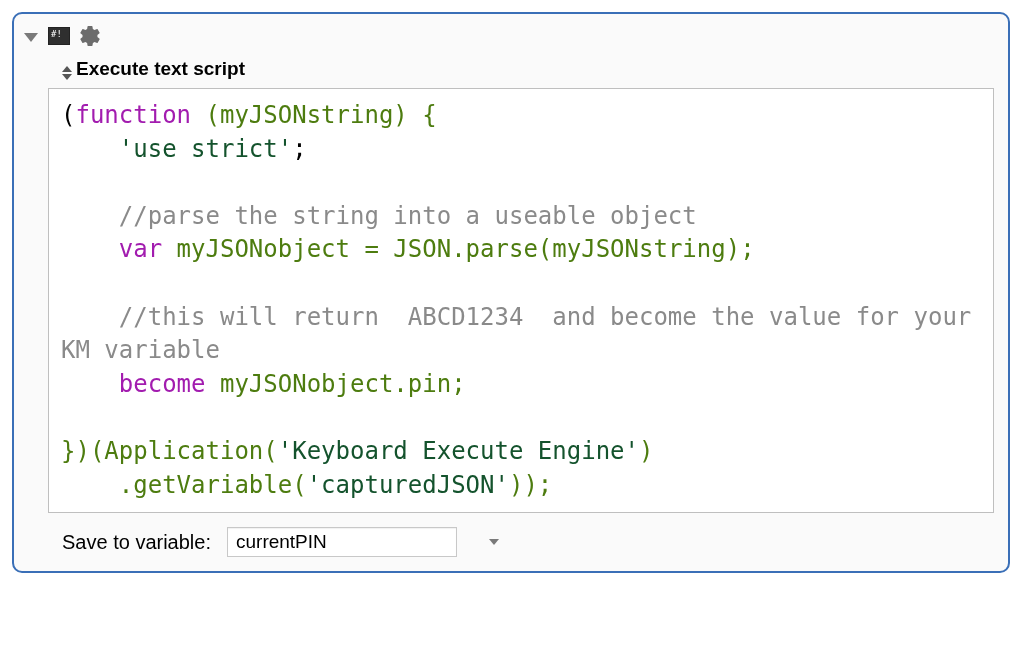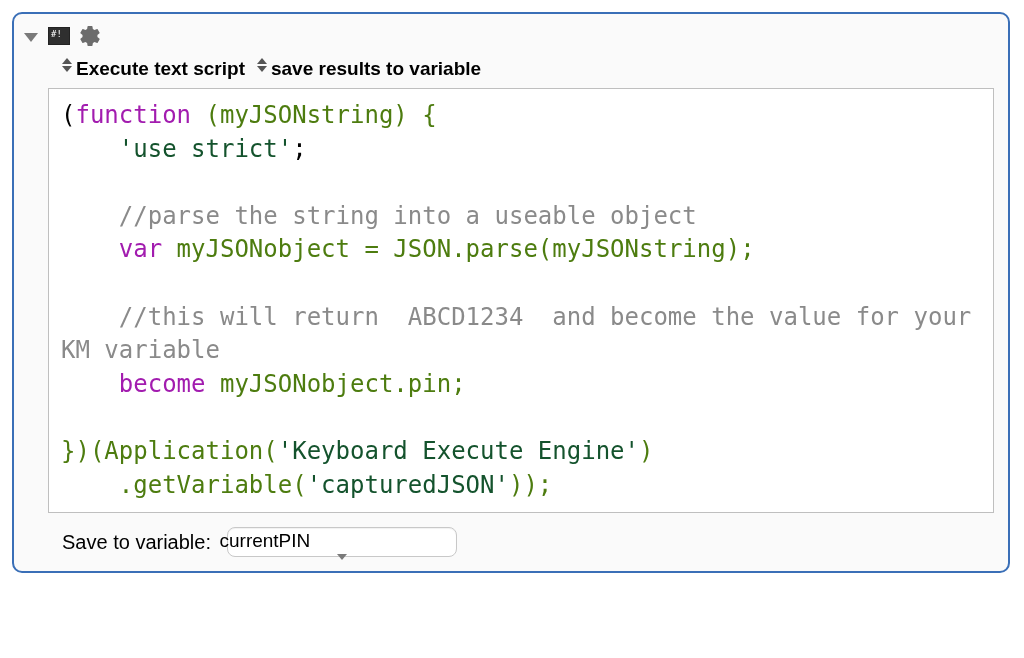--- a/index.html
+++ b/index.html
@@ -71,21 +71,21 @@
     margin-bottom: 2px;
   }
   .updown .d {
     width: 0; height: 0;
     border-left: 5px solid transparent;
     border-right: 5px solid transparent;
     border-top: 6px solid #555;
   }
   .popup-label {
     display: inline-flex;
-    align-items: flex-start;
+    align-items: flex-end;
     font-size: 19px;
     font-weight: 700;
     color: #000;
   }
   .code-area {
     margin: 0 14px 10px 34px;
     border: 1px solid #bfbfbf;
     background: #fff;
     padding: 10px 12px;
     font-family: "Menlo", "Consolas", monospace;
@@ -108,26 +108,25 @@
     gap: 16px;
   }
   .save-label {
     font-size: 20px;
     color: #000;
   }
   .combo {
     display: flex;
     align-items: center;
     border: 1px solid #c8c8c8;
-    border-radius: 8px;
+    border-radius: 0;
     background: #fff;
     height: 30px;
     width: 230px;
     box-shadow: inset 0 1px 1px rgba(0,0,0,0.06);
-    flex-direction: column;
   }
   .combo-input {
     flex: 1;
     border: none;
     outline: none;
     font-size: 19px;
     padding: 2px 8px;
     background: transparent;
   }
   .combo-arrow {
@@ -157,27 +156,20 @@
   </div>
 
   <div class="options-row">
     <span class="popup-label">
       <span class="updown">
           <span class="u"></span>
           <span class="d"></span>
         </span>
       <span>Execute text script</span>
     </span>
-    <span class="popup-label">
-      <span class="updown">
-          <span class="u"></span>
-          <span class="d"></span>
-        </span>
-      <span>save results to variable</span>
-    </span>
   </div>
 
   <div class="code-area"><span class="tok-paren">(</span><span class="tok-keyword">function</span><span class="tok-ident"> (myJSONstring) {</span>
 <span>    </span><span class="tok-string">'use strict'</span><span class="tok-punct">;</span>
 <span></span>
 <span>    </span><span class="tok-comment">//parse the string into a useable object</span>
 <span>    </span><span class="tok-keyword">var</span><span class="tok-ident"> myJSONobject = JSON.parse(myJSONstring);</span>
 <span></span>
 <span>    </span><span class="tok-comment">//this will return  ABCD1234  and become the value for your KM variable</span>
 <span>    </span><span class="tok-keyword">become</span><span class="tok-ident"> myJSONobject.pin;</span>

